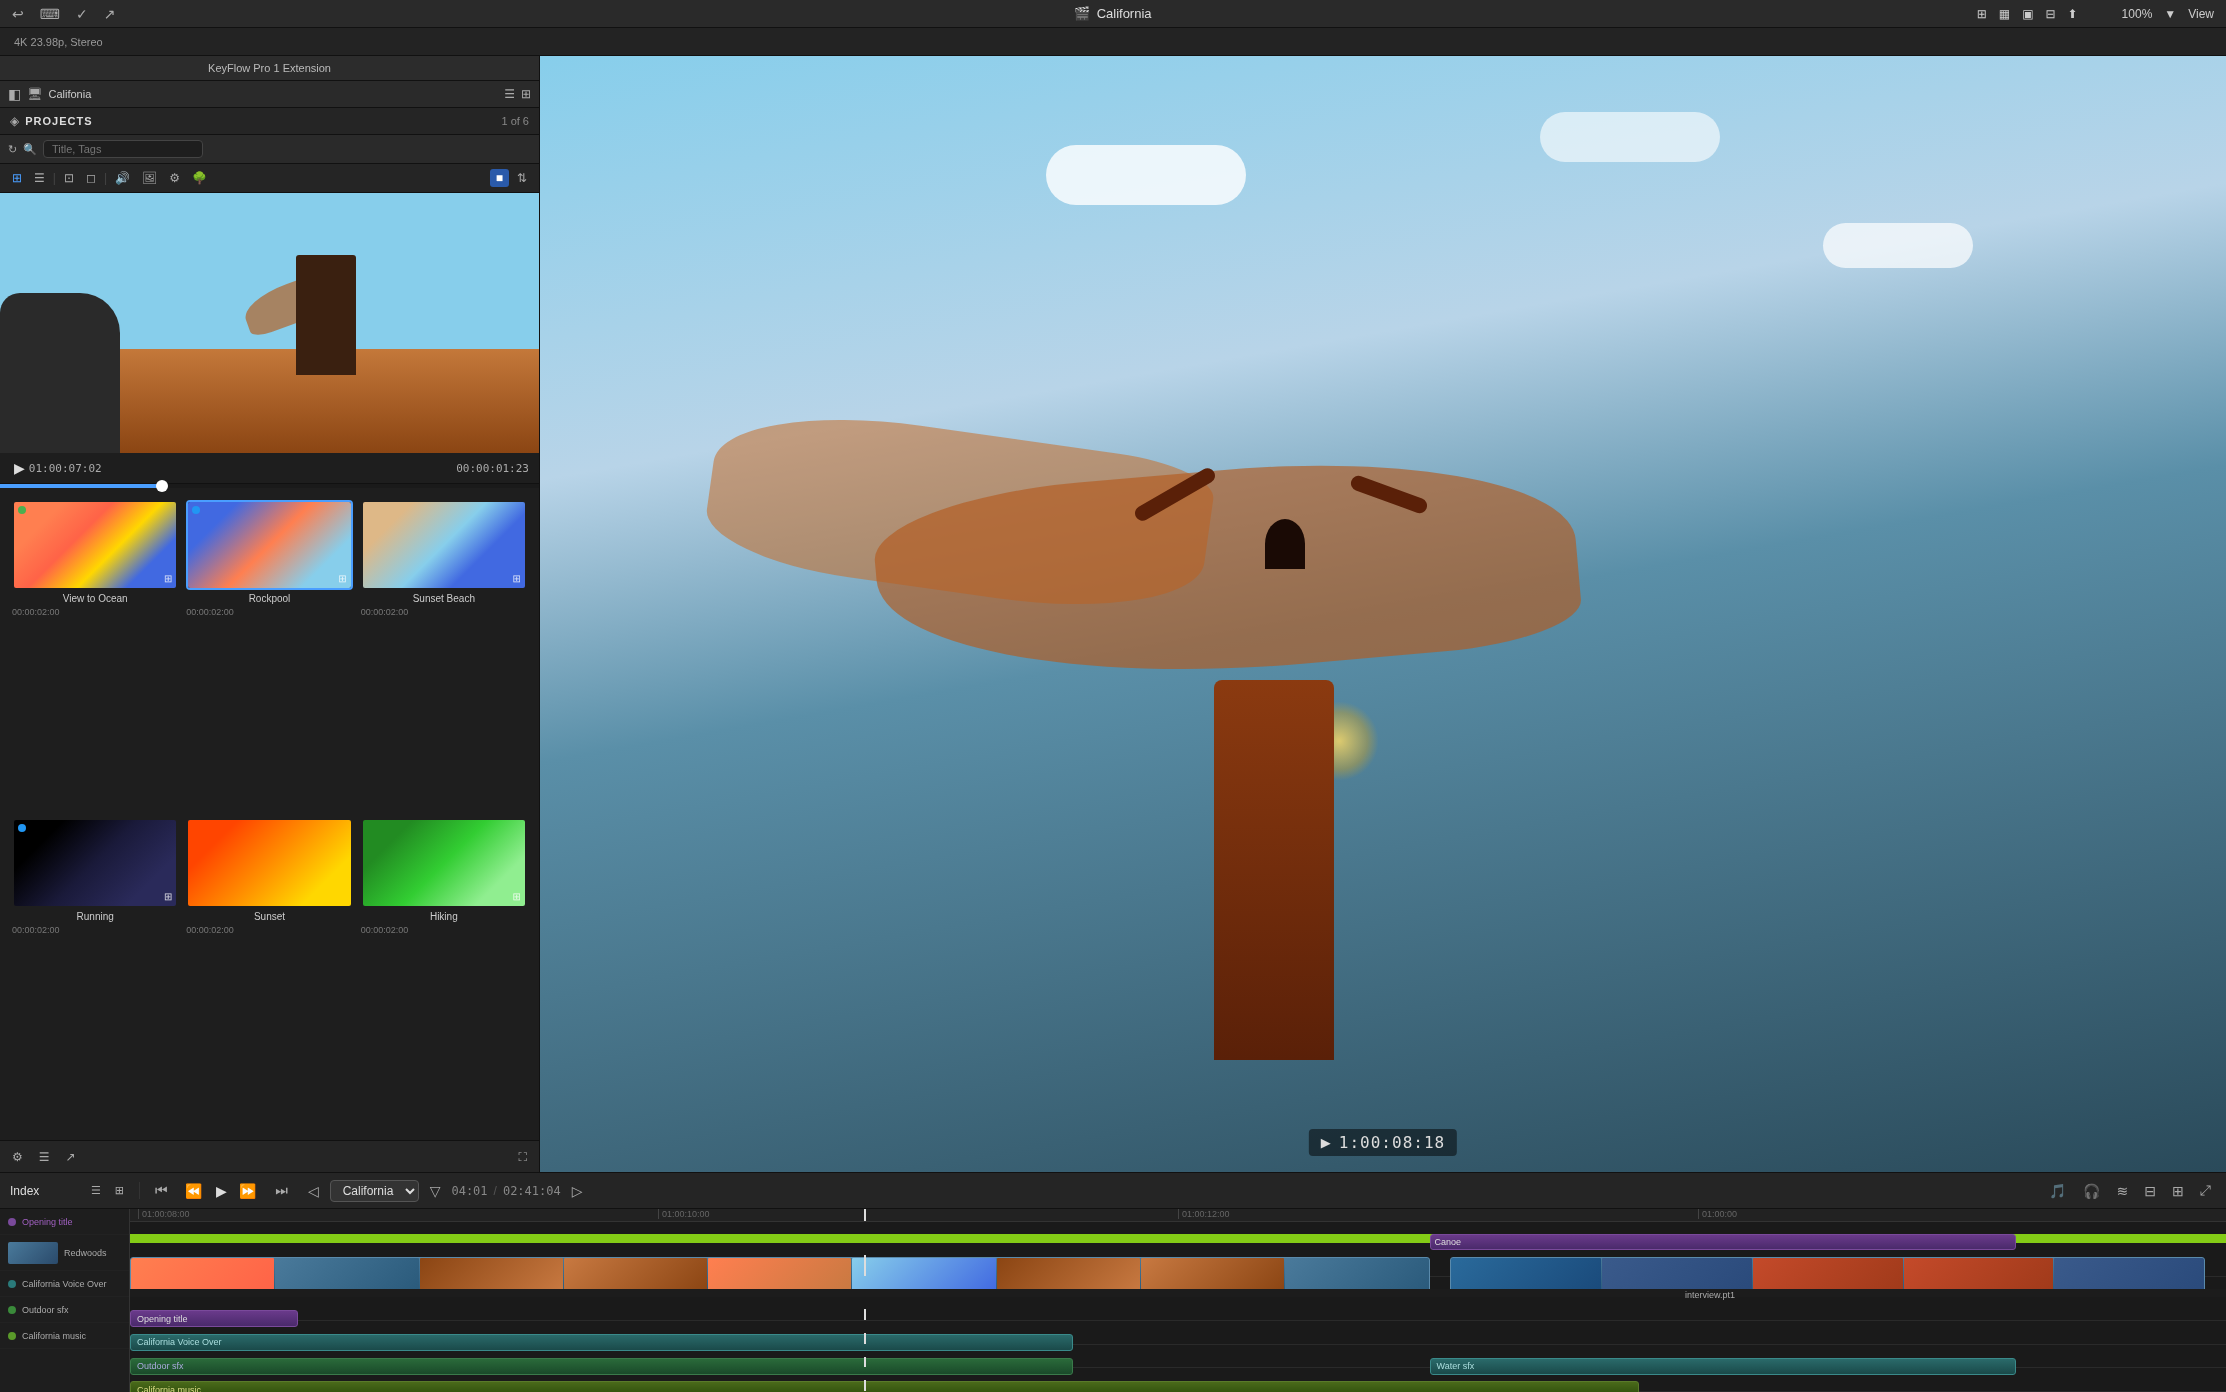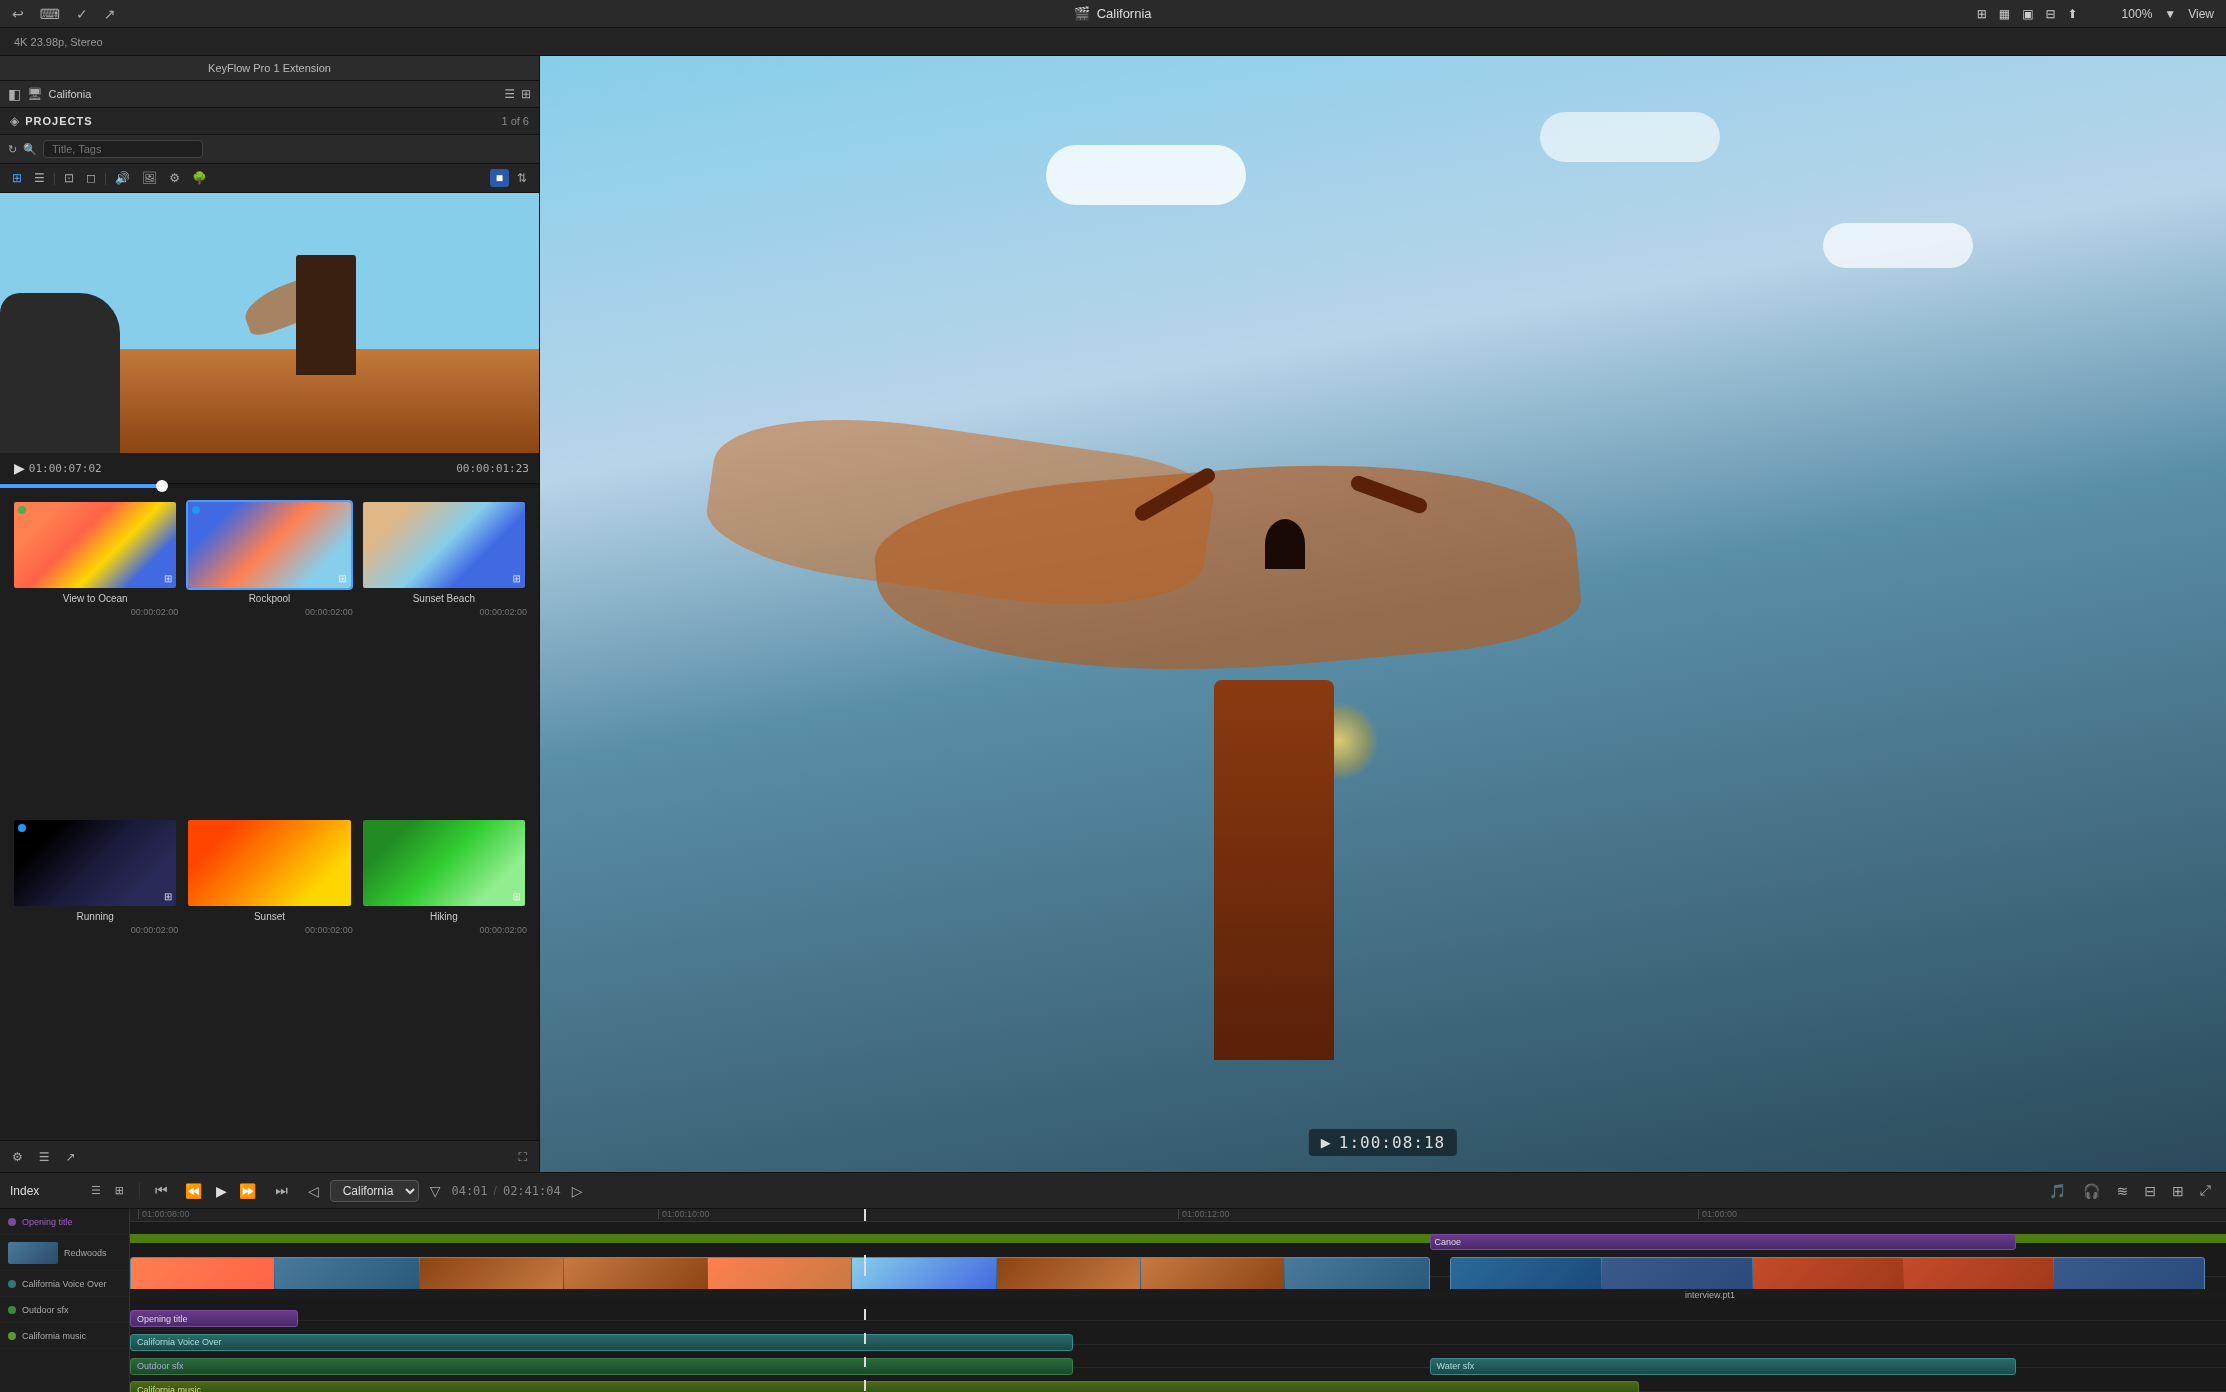--- a/index.html
+++ b/index.html
@@ -265,21 +265,21 @@
     }
     .clip-icon {
       position: absolute;
       bottom: 4px;
       right: 4px;
       color: #fff;
       font-size: 10px;
       opacity: 0.8;
     }
     .clip-name { font-size: 10px; color: #ccc; text-align: center; }
-    .clip-duration { font-size: 9px; color: #777; text-align: right; }
+    .clip-duration { font-size: 9px; color: #777; text-align: left; }
 
     
     .right-viewer {
       flex: 1;
       background: #0a0a0a;
       position: relative;
       overflow: hidden;
     }
     .main-preview {
       width: 100%;
@@ -807,21 +807,21 @@
         <div class="ruler-marks">
           <div class="ruler-mark">01:00:08:00</div>
           <div class="ruler-mark">01:00:10:00</div>
           <div class="ruler-mark">01:00:12:00</div>
           <div class="ruler-mark">01:00:00</div>
         </div>
 
         <div style="position:absolute;left:35%;top:0;width:2px;height:100%;background:#ddd;pointer-events:none;"></div>
       </div>
 
-      <div class="track-row" style="height:16px;border-bottom:none;background:#4d7c0f;">
+      <div class="track-row" style="height:16px;border-bottom:none;background:#84cc16;">
         <div class="track-clip track-clip-purple" style="left:62%;width:28%;top:0;height:16px;font-size:9px;padding:1px 4px;">
           <span>Canoe</span>
         </div>
       </div>
 
       <div class="track-row" style="height:40px;">
 
         <div class="track-clip track-clip-video" style="left:0;width:62%;top:2px;height:36px;padding:0;overflow:hidden;">
           <div class="thumb-strip">
             <div class="thumb-strip-item" style="background:linear-gradient(135deg,#FF7F50,#FF6347);"></div>

